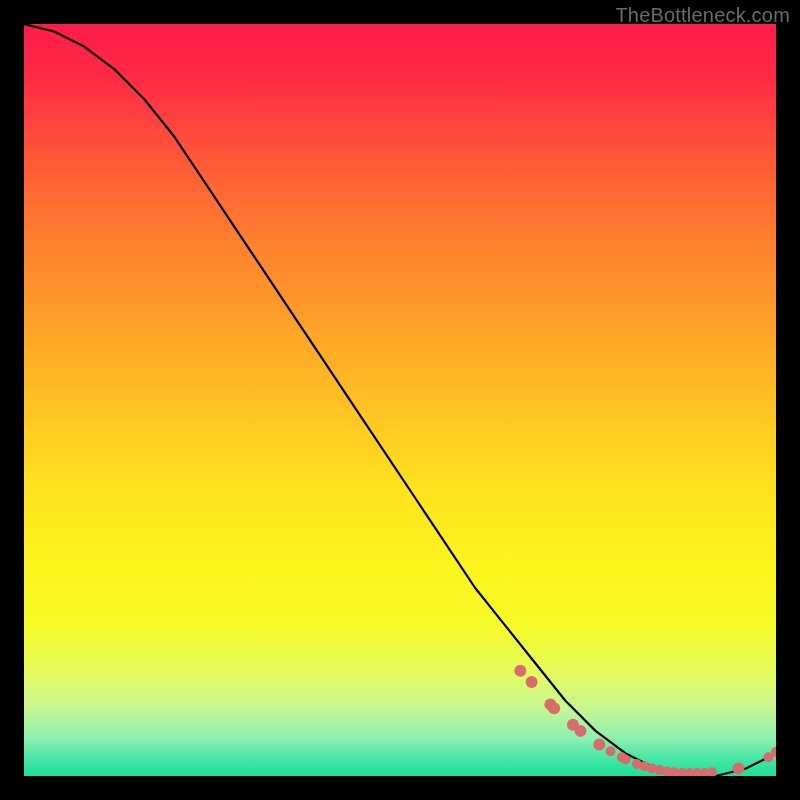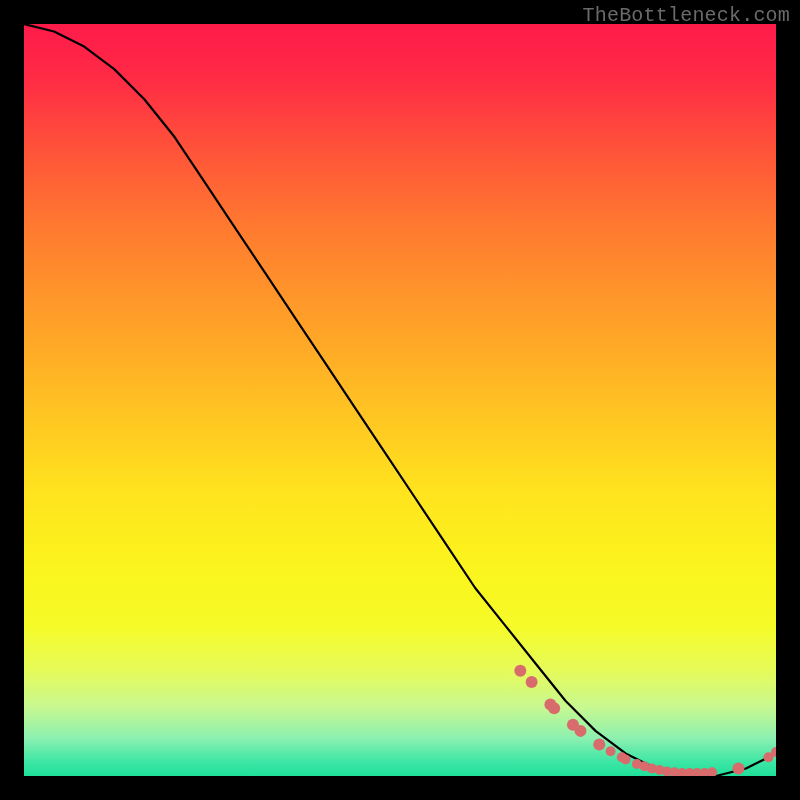--- a/index.html
+++ b/index.html
@@ -37,21 +37,20 @@
   }
   .watermark {
     position: absolute;
     top: 4px;
     right: 10px;
     font-size: 20px;
     font-weight: 500;
     color: #6a6a6a;
     letter-spacing: 0.2px;
     user-select: none;
-    font-family: Liberation Mono, monospace;
   }
   svg {
     position: absolute;
     left: 0;
     top: 0;
   }
 </style>
 </head>
 <body>
 

